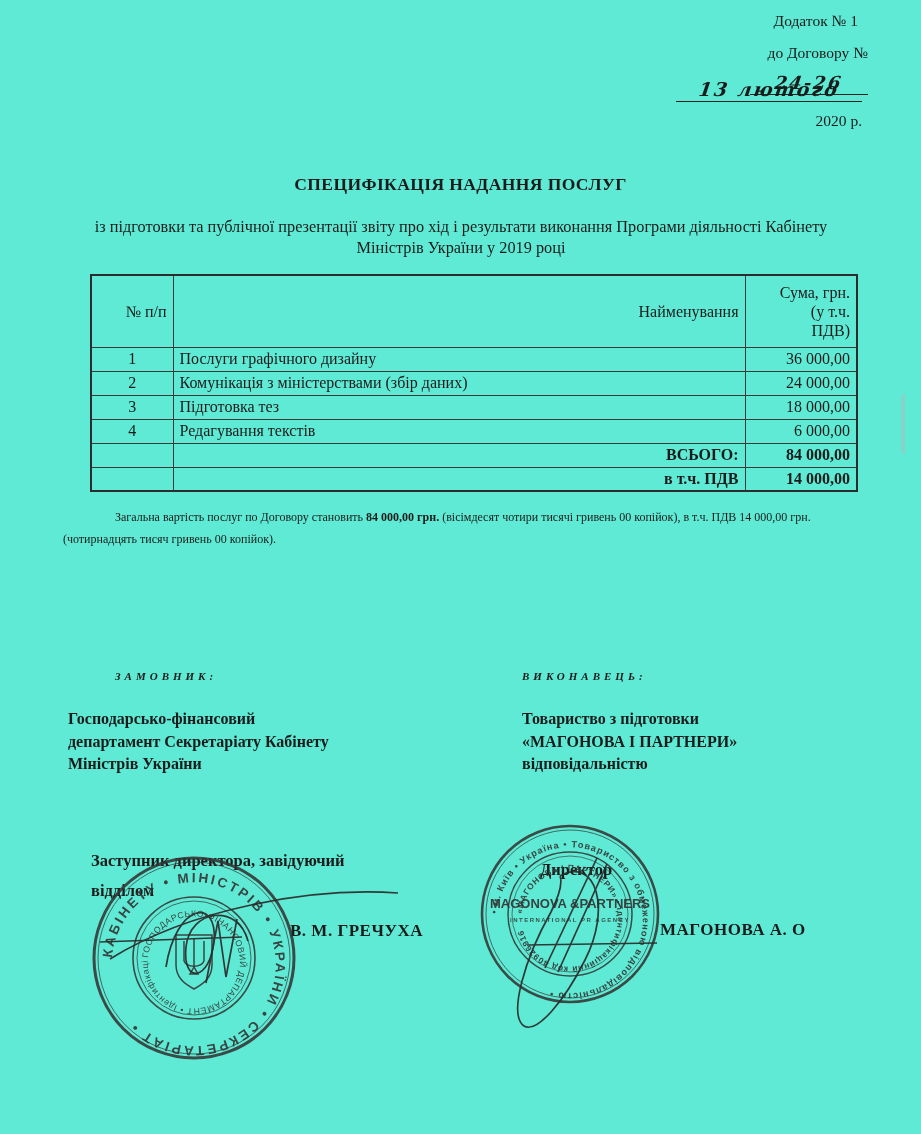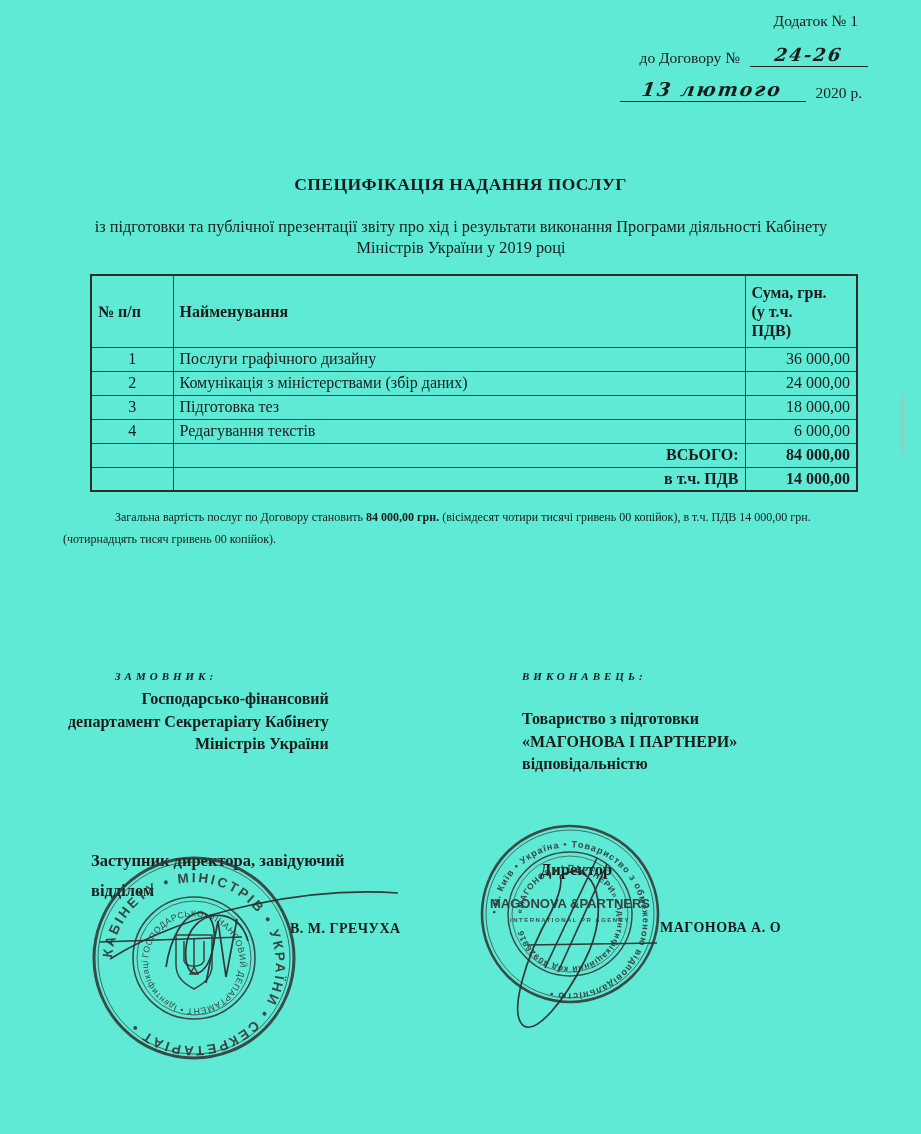--- a/index.html
+++ b/index.html
@@ -17,48 +17,48 @@
   
   .app-line{font-size:15.5px; white-space:nowrap;}
   .hw{
     font-family:"DejaVu Serif", serif;
     font-style:italic; font-weight:bold;
     letter-spacing:2px;
     transform:skewX(-8deg);
     display:inline-block;
   }
   .uline{border-bottom:1.6px solid #222; text-align:center;}
-  .c-line{display:flex; align-items:flex-end; gap:10px;}
+  .c-line{display:flex; align-items:flex-end; gap:10px;flex-direction:column;}
   
   .title{width:921px; text-align:center; font-weight:bold; font-size:17.5px; letter-spacing:.4px;}
   .subtitle{width:790px; text-align:center; font-size:16.3px; line-height:21px;}
   
   table.spec{border-collapse:collapse; table-layout:fixed; width:766px; background:transparent;}
   table.spec td,table.spec th{
     border:1.4px solid #3a3a3a;
     font-size:16px; padding:0 6px;
     overflow:hidden; white-space:nowrap;
   }
   table.spec{border:2.2px solid #2c2c2c;}
-  th.h{font-weight:bold; text-align:left; vertical-align:middle; line-height:19px;}
+  th.h{font-weight:normal; text-align:right; vertical-align:middle; line-height:19px;}
   .col-num{width:82px;} .col-name{width:572px;} .col-sum{width:112px;}
   tr.r{height:24px;}
   td.num{text-align:center;}
   td.nm{text-align:left; padding-left:9px;}
   td.sm{text-align:right; padding-right:7px;}
   td.tl{text-align:right; font-weight:bold; padding-right:9px;}
   td.tv{text-align:right; font-weight:bold; padding-right:7px;}
   
   .summary{width:797px; font-size:12px; line-height:21.8px; text-align:left; text-indent:52px;}
   .summary b{font-weight:bold;}
   
   .party-h{font-weight:bold; font-size:11px; letter-spacing:4px; white-space:nowrap;font-style:italic;}
   .org{font-weight:bold; font-size:16px; line-height:22.5px; white-space:nowrap;}
   .role{font-weight:bold; font-size:16.5px; line-height:30px; white-space:nowrap;}
-  .signer{font-weight:bold; font-size:14px; white-space:nowrap; letter-spacing:.5px;}
+  .signer{font-weight:bold; font-size:17px; white-space:nowrap; letter-spacing:.5px;}
   
   svg text{font-family:"Liberation Sans", sans-serif;}
   .scan-streak{background:#b9b9b9; opacity:.45; border-radius:2px;}
 </style>
 </head>
 <body>
 
 <div class="page">
 
   <div class="abs app-line" style="top:12px; right:63px;">Додаток № 1</div>
@@ -123,21 +123,21 @@
       <td class="tv">14 000,00</td>
     </tr>
   </tbody>
     </table>
 
   <div class="abs summary" style="top:507px; left:63px;"><span>Загальна вартість послуг по Договору становить </span><b>84 000,00 грн.</b><span> (вісімдесят чотири тисячі гривень 00 копійок), в т.ч. ПДВ 14 000,00 грн. (чотирнадцять тисяч гривень 00 копійок).</span></div>
 
   <div class="abs party-h" style="top:670px; left:115px;">ЗАМОВНИК:</div>
   <div class="abs party-h" style="top:670px; left:522px;">ВИКОНАВЕЦЬ:</div>
 
-  <div class="abs org" style="top:688px; left:68px;text-align:right;">
+  <div class="abs org" style="top:708px; left:68px;">
     <div>Господарсько-фінансовий</div>
     <div>департамент Секретаріату Кабінету</div>
     <div>Міністрів України</div>
   </div>
   <div class="abs org" style="top:708px; left:522px;">
     <div>Товариство з підготовки</div>
     <div>«МАГОНОВА І ПАРТНЕРИ»</div>
     <div>відповідальністю</div>
   </div>
 

